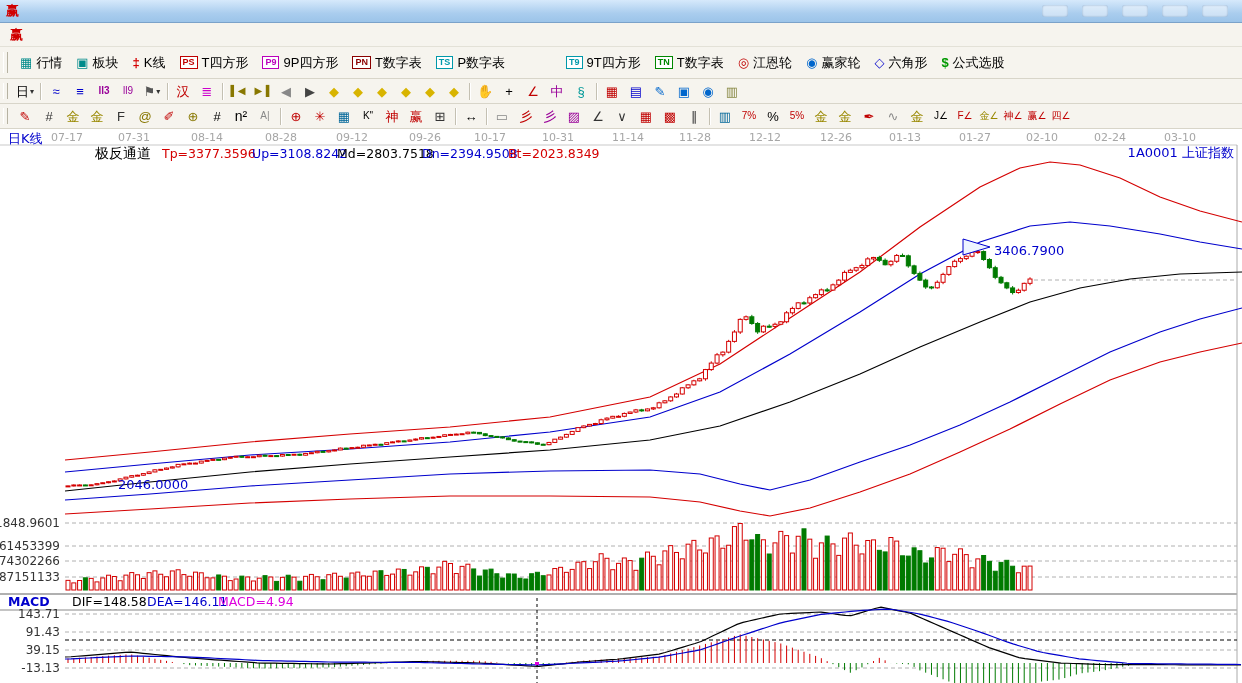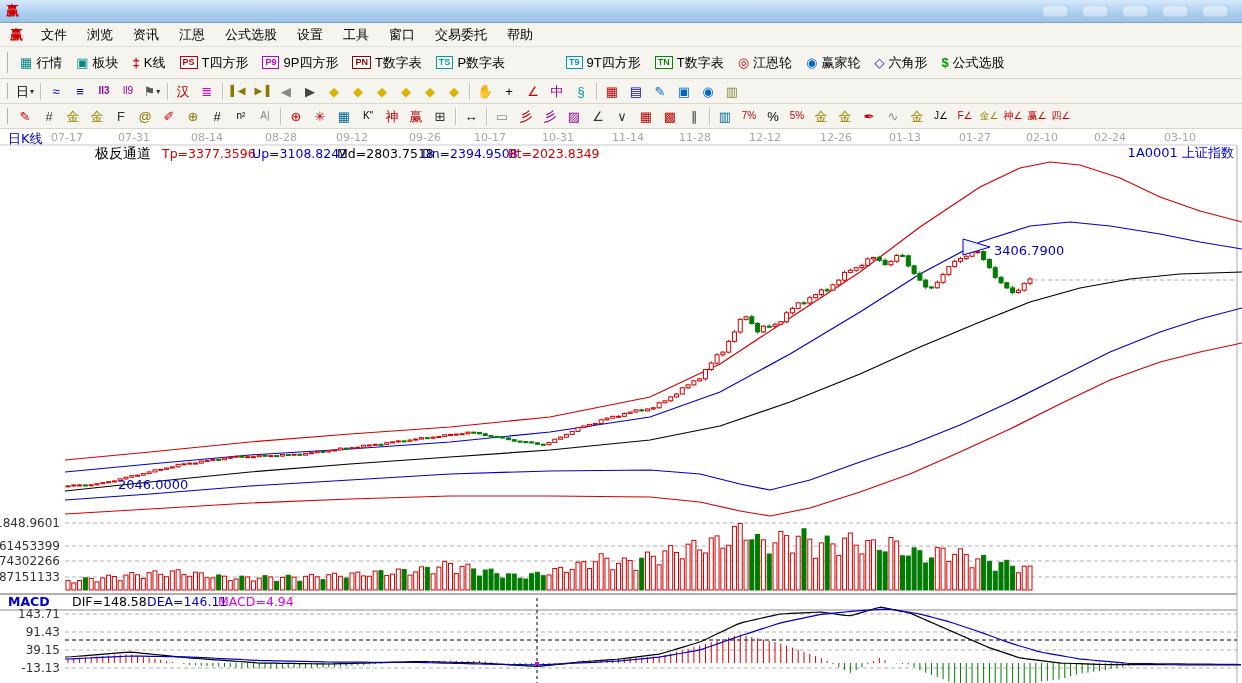--- a/index.html
+++ b/index.html
@@ -46,32 +46,20 @@
       <span class="winbtn"></span>
       <span class="winbtn"></span>
       <span class="winbtn"></span>
       <span class="winbtn"></span>
       <span class="winbtn"></span>
     </span>
 </div>
 
 <div class="menubar">
   <span class="logo">赢</span>
-  <span id="menu-items" style="display:flex">
-      <span class="menu-item">文件</span>
-      <span class="menu-item">浏览</span>
-      <span class="menu-item">资讯</span>
-      <span class="menu-item">江恩</span>
-      <span class="menu-item">公式选股</span>
-      <span class="menu-item">设置</span>
-      <span class="menu-item">工具</span>
-      <span class="menu-item">窗口</span>
-      <span class="menu-item">交易委托</span>
-      <span class="menu-item">帮助</span>
-    </span>
 </div>
 
 <div class="tb tb1">
   <span class="grip"></span>
   <span id="tb-main" style="display:flex;align-items:center">
       <span class="tbtn">
         <span class="tico" style="color: rgb(0, 139, 139);">▦</span>
         <span>行情</span>
       </span>
       <span class="tbtn">
@@ -249,21 +237,21 @@
       <span class="ibtn">
         <span class="glyph" style="color: rgb(192, 0, 0);">✐</span>
       </span>
       <span class="ibtn">
         <span class="glyph" style="color: rgb(136, 119, 0);">⊕</span>
       </span>
       <span class="ibtn">
         <span class="glyph" style="color: rgb(0, 0, 0);">#</span>
       </span>
       <span class="ibtn">
-        <span class="glyph" style="color: rgb(0, 0, 0); font-size: 10px;">n²</span>
+        <span class="glyph" style="color: rgb(0, 0, 0); font-size: 14px;">n²</span>
       </span>
       <span class="ibtn">
         <span class="glyph" style="color: rgb(136, 136, 136); font-size: 10px;">A|</span>
       </span>
       <span class="sep"></span>
       <span class="ibtn">
         <span class="glyph" style="color: rgb(192, 0, 0);">⊕</span>
       </span>
       <span class="ibtn">
         <span class="glyph" style="color: rgb(192, 0, 0);">✳</span>

